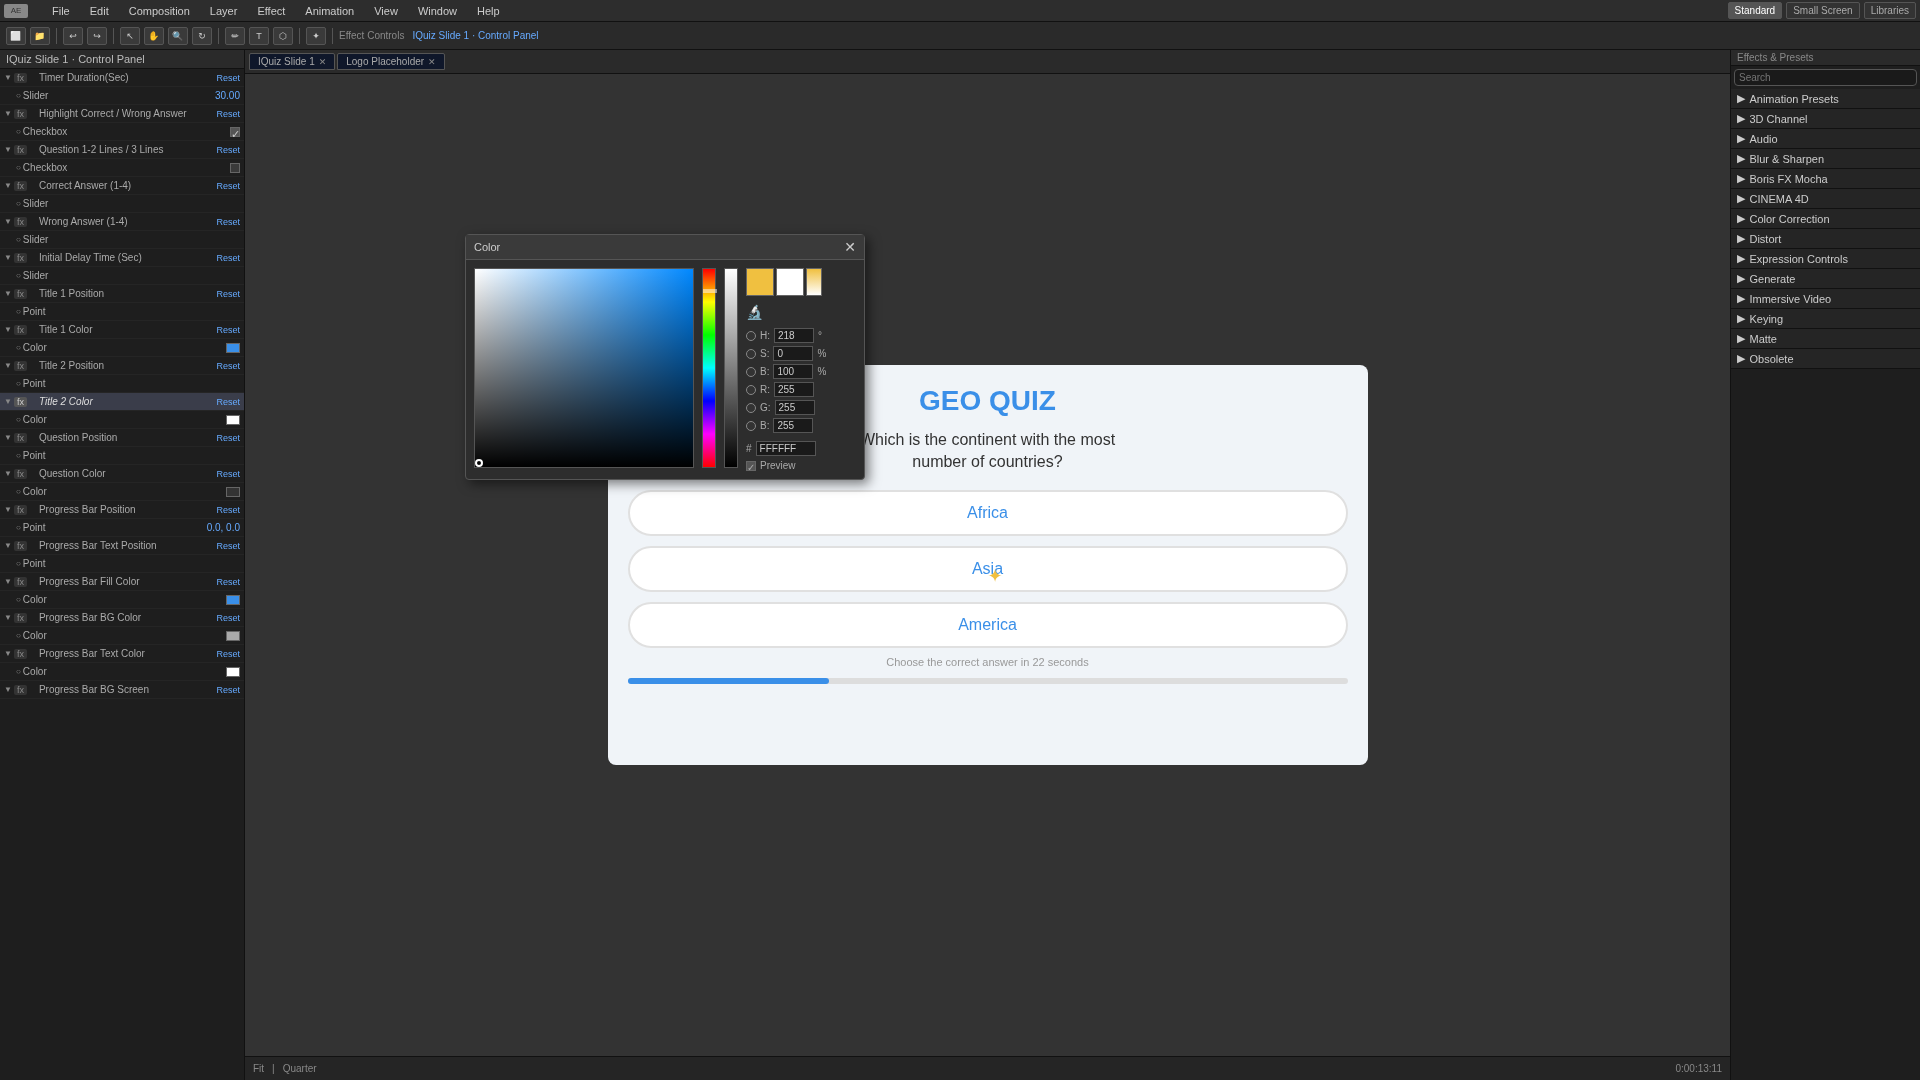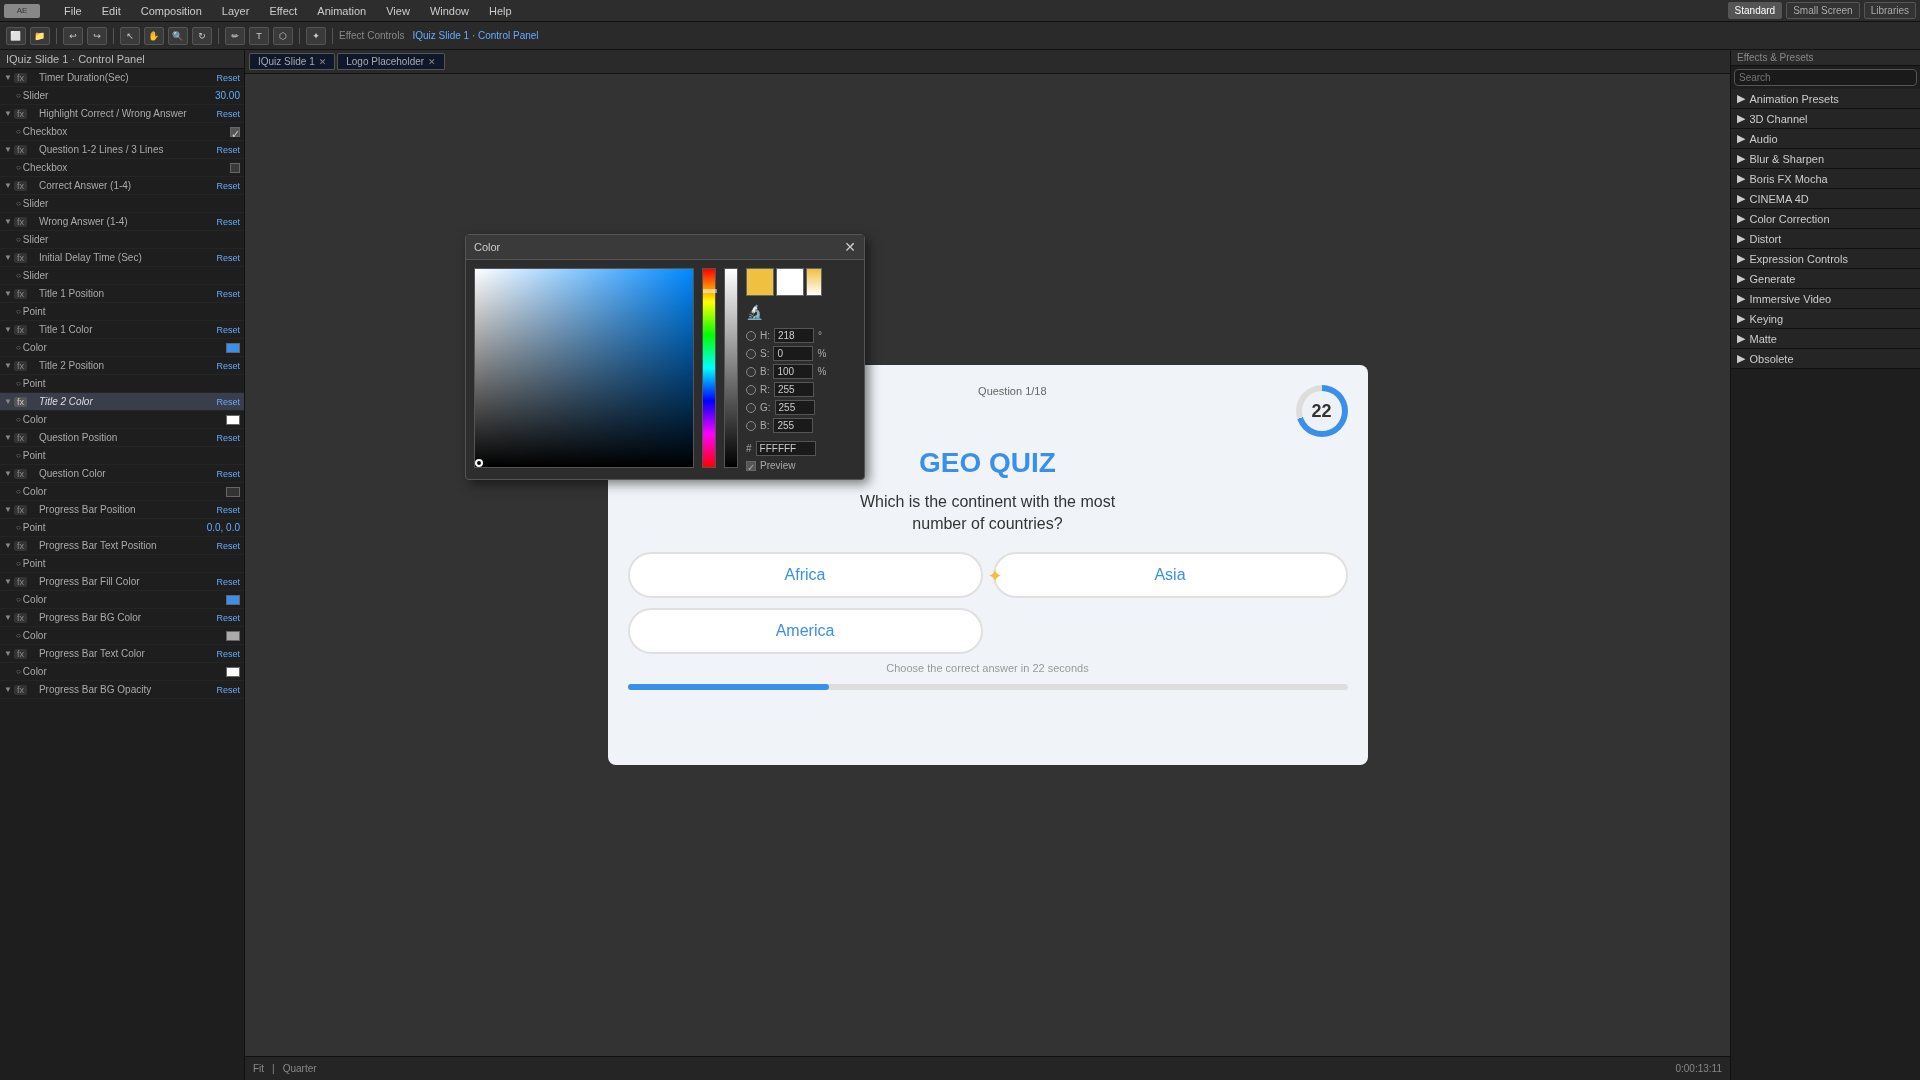--- a/index.html
+++ b/index.html
@@ -43,21 +43,21 @@
     
     
     #quiz-preview { width: 760px; height: 400px; background: #f0f4f8; border-radius: 8px; position: relative; display: flex; flex-direction: column; align-items: center; justify-content: flex-start; padding: 20px; }
     #quiz-header { display: flex; justify-content: space-between; align-items: flex-start; width: 100%; margin-bottom: 10px; }
     #envato-logo { font-size: 22px; color: #81b441; font-weight: bold; }
     #question-counter { font-size: 11px; color: #666; text-align: center; }
     #timer-circle { width: 52px; height: 52px; border-radius: 50%; background: conic-gradient(#3a8fe8 70%, #ddd 70%); display: flex; align-items: center; justify-content: center; position: relative; }
     #timer-inner { width: 40px; height: 40px; border-radius: 50%; background: #eef2f7; display: flex; align-items: center; justify-content: center; font-size: 18px; font-weight: bold; color: #333; }
     #quiz-title { font-size: 28px; font-weight: bold; color: #3a8fe8; margin-bottom: 12px; }
     #quiz-question { font-size: 16px; color: #333; text-align: center; font-weight: 500; margin-bottom: 16px; line-height: 1.4; }
-    #answer-grid { display: grid; grid-template-columns: 1fr 1fr; gap: 10px; width: 100%; }
+    #answer-grid { display: grid; grid-template-columns: 1fr; gap: 10px; width: 100%; }
     .answer-btn { background: white; border: 2px solid #e0e0e0; border-radius: 24px; padding: 12px 20px; font-size: 16px; font-weight: 500; color: #3a8fe8; cursor: pointer; text-align: center; }
     #quiz-hint { font-size: 11px; color: #999; text-align: center; margin-top: 8px; }
     #progress-bar-wrap { width: 100%; height: 6px; background: #ddd; border-radius: 3px; margin-top: 10px; }
     #progress-bar-fill { height: 6px; width: 28%; background: #3a8fe8; border-radius: 3px; }
     #star-icon { position: absolute; top: 200px; left: 50%; font-size: 18px; color: #f0c040; }
 
     
     #color-dialog { position: absolute; top: 160px; left: 220px; width: 400px; background: #2d2d2d; border: 1px solid #555; border-radius: 4px; z-index: 100; box-shadow: 4px 4px 12px rgba(0,0,0,0.5); }
     #color-dialog-header { display: flex; justify-content: space-between; align-items: center; padding: 4px 8px; background: #3a3a3a; border-bottom: 1px solid #555; }
     #color-dialog-title { font-size: 11px; color: #ccc; }
@@ -87,21 +87,21 @@
     #right-panel { width: 190px; background: #1e1e1e; border-left: 1px solid #111; display: flex; flex-direction: column; font-size: 11px; overflow: hidden; }
     #right-panel-header { background: #2a2a2a; padding: 2px 6px; font-size: 10px; color: #888; border-bottom: 1px solid #111; display: flex; align-items: center; gap: 4px; }
     .right-section { border-bottom: 1px solid #111; }
     .right-section-header { display: flex; align-items: center; padding: 3px 6px; background: #252525; cursor: pointer; font-size: 11px; color: #ccc; }
   </style>
 </head>
 <body>
 
 <div id="menu-bar">
   <div style="display:flex;gap:1px;margin-right:8px;">
-    <div style="width:36px;height:14px;background:#888;border-radius:2px;font-size:8px;display:flex;align-items:center;justify-content:center;color:#333">AE</div>
+    <div style="width:24px;height:14px;background:#888;border-radius:2px;font-size:8px;display:flex;align-items:center;justify-content:center;color:#333">AE</div>
   </div>
   <span class="menu-item">File</span>
   <span class="menu-item">Edit</span>
   <span class="menu-item">Composition</span>
   <span class="menu-item">Layer</span>
   <span class="menu-item">Effect</span>
   <span class="menu-item">Animation</span>
   <span class="menu-item">View</span>
   <span class="menu-item">Window</span>
   <span class="menu-item">Help</span>
@@ -319,50 +319,41 @@
         <span class="fx-reset">Reset</span>
       </div>
       <div class="fx-row indent-1">
         <span class="expand-arrow">○</span>
         <span class="fx-label">Color</span>
         <span class="color-swatch" style="background:#fff;"></span>
       </div>
       <div class="fx-row">
         <span class="expand-arrow">▼</span>
           <span class="fx-tag">fx</span>
-        <span class="fx-label">Progress Bar BG Opacity</span>
+        <span class="fx-label">Progress Bar BG Screen</span>
         <span class="fx-reset">Reset</span>
       </div>
     </div>
   </div>
 
   <div id="center-panel">
     <div id="comp-tabs">
       <div class="comp-tab">
         <span>IQuiz Slide 1</span>
         <span class="comp-tab-close">✕</span>
       </div>
       <div class="comp-tab">
         <span>Logo Placeholder</span>
         <span class="comp-tab-close">✕</span>
       </div>
     </div>
 
     <div id="comp-canvas">
 
       <div id="quiz-preview">
-        <div id="quiz-header">
-          <div id="envato-logo">⬤ envato</div>
-          <div style="text-align:center;">
-            <div id="question-counter">Question 1/18</div>
-          </div>
-          <div id="timer-circle">
-            <div id="timer-inner">22</div>
-          </div>
-        </div>
         <div id="quiz-title">GEO QUIZ</div>
         <div id="quiz-question">Which is the continent with the most<br>number of countries?</div>
         <div id="answer-grid">
           <div class="answer-btn">Africa</div>
           <div class="answer-btn">Asia</div>
           <div class="answer-btn">America</div>
         </div>
         <div id="quiz-hint">Choose the correct answer in 22 seconds</div>
         <div id="progress-bar-wrap">
           <div id="progress-bar-fill"></div>

